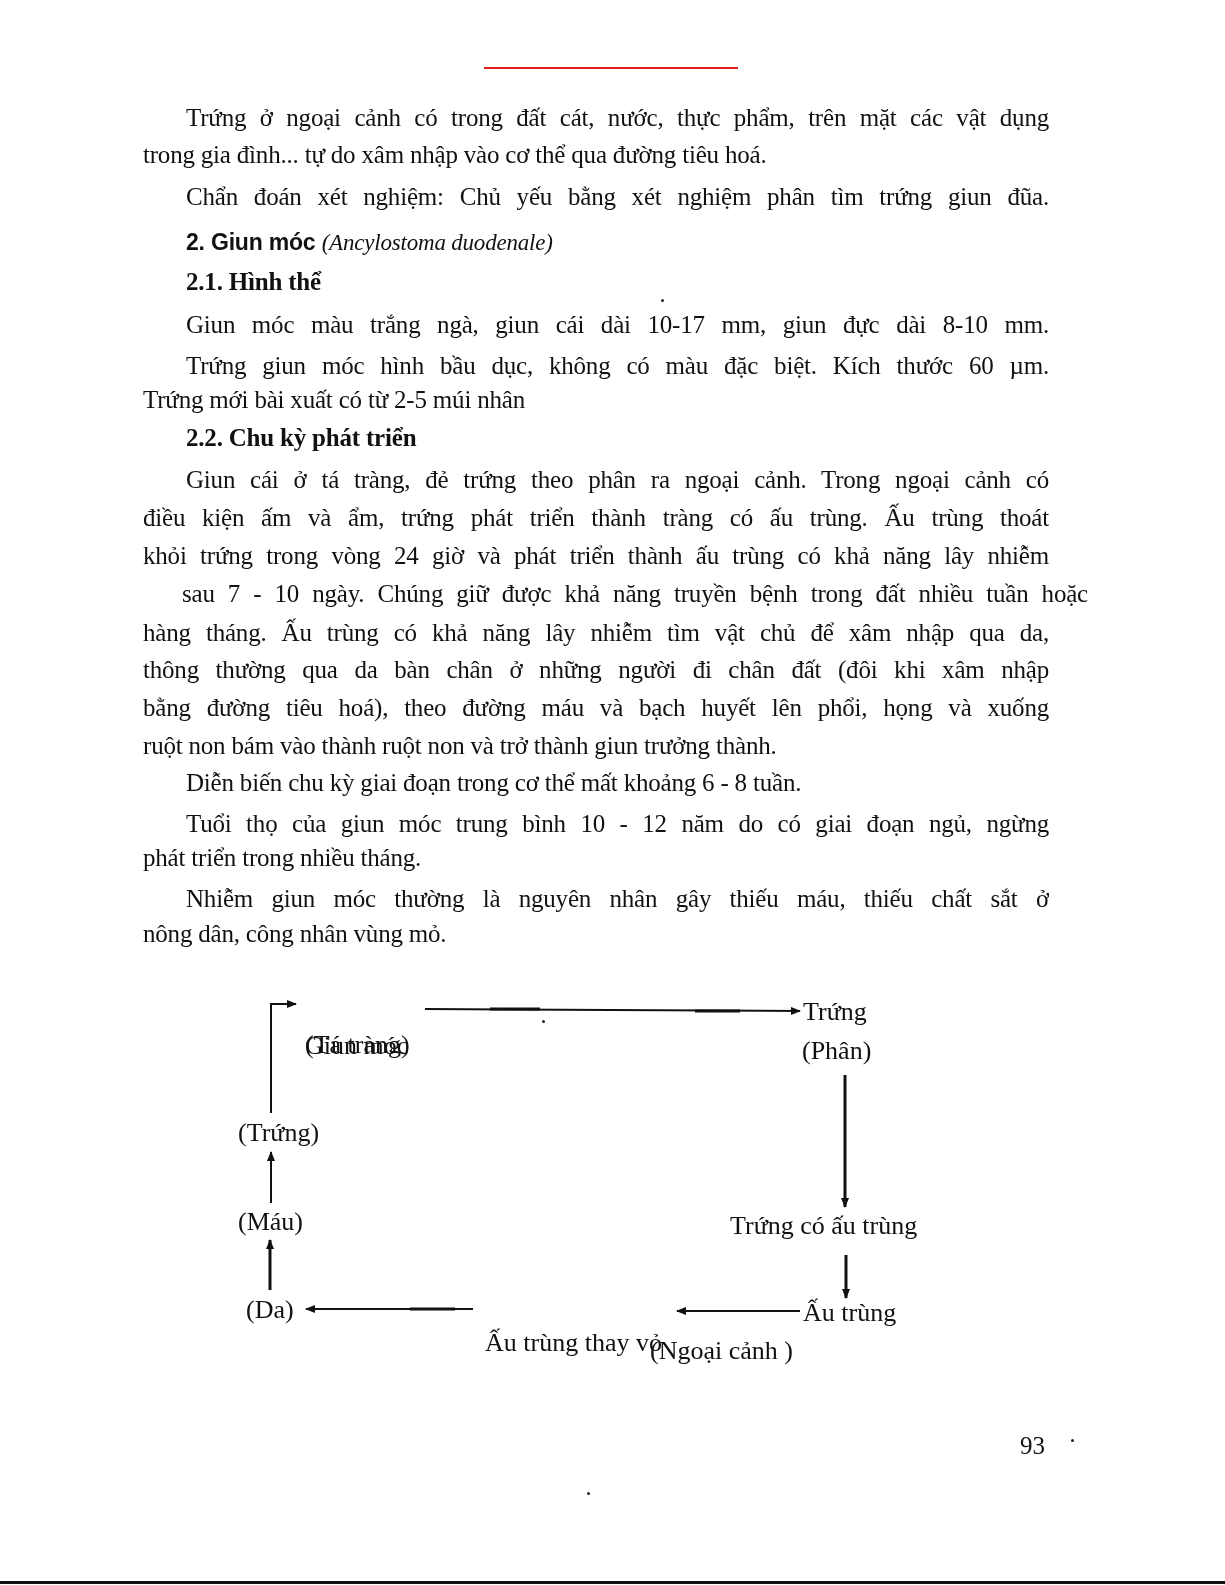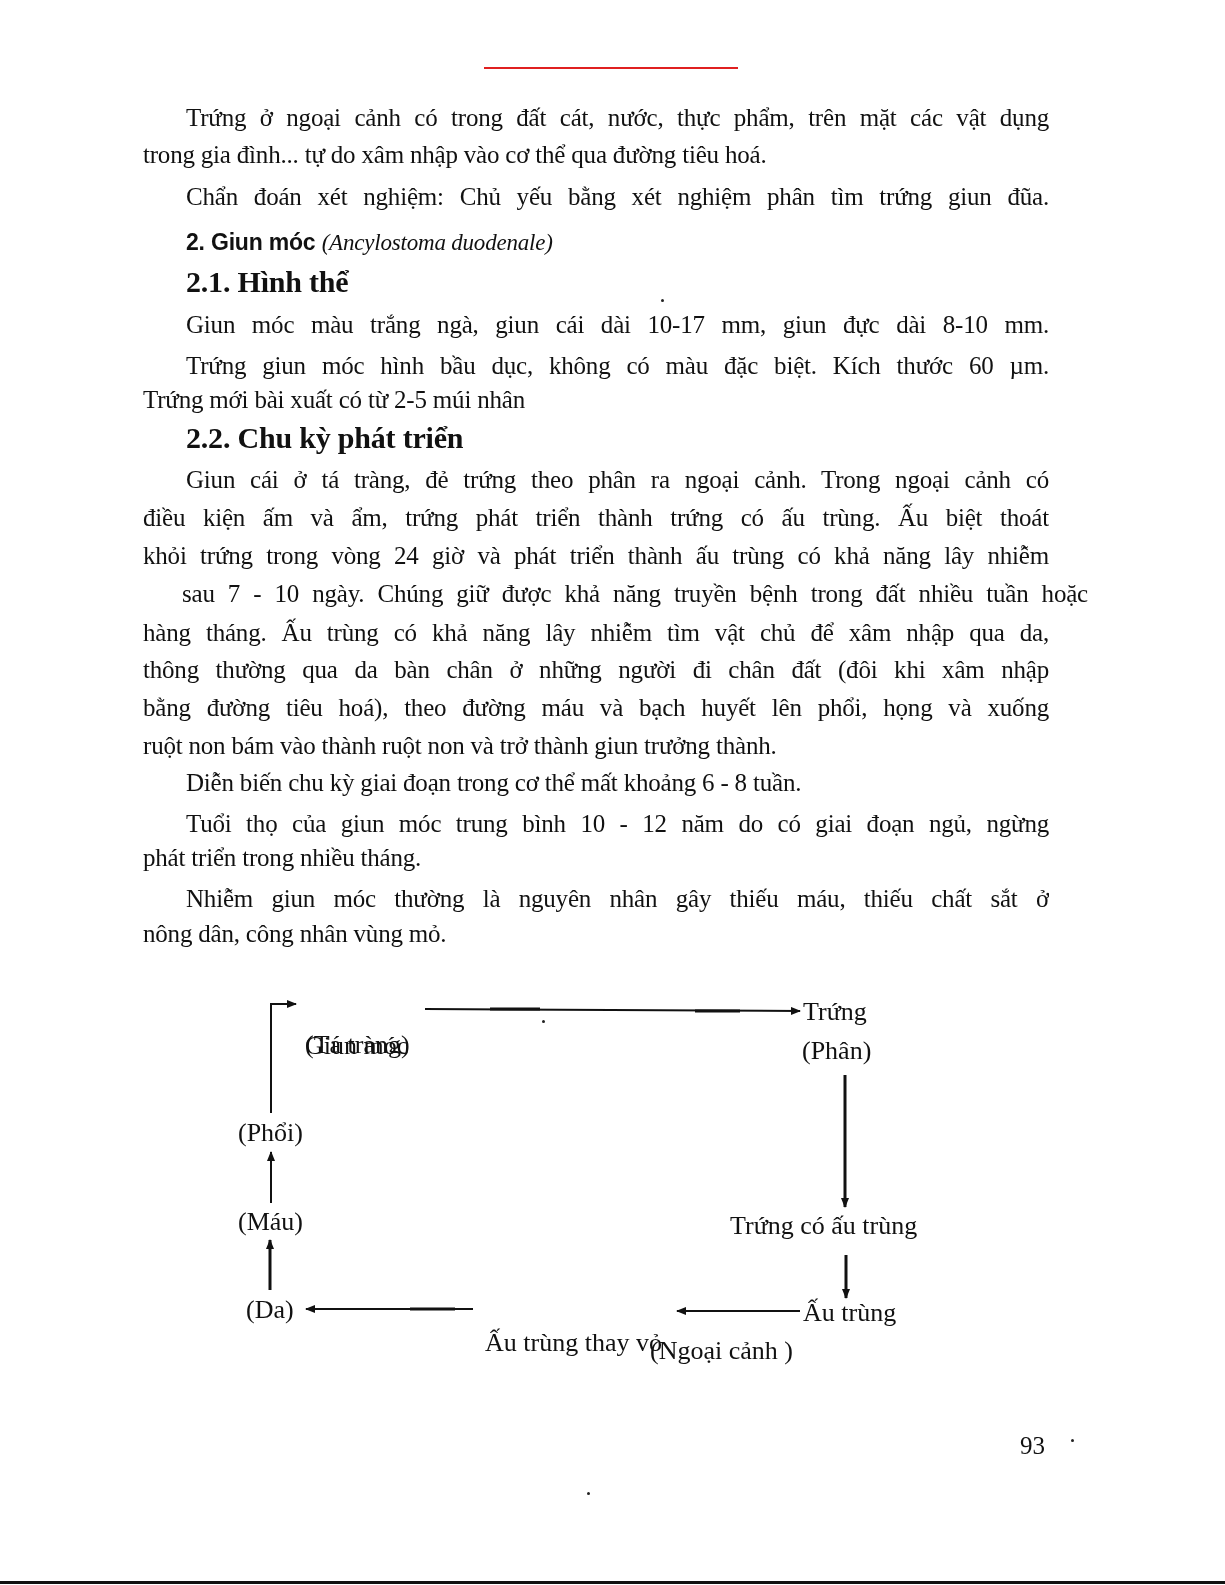--- a/index.html
+++ b/index.html
@@ -22,21 +22,21 @@
     letter-spacing: -0.2px;
   }
   .line.justify { text-align: justify; text-align-last: justify; white-space: normal; height: 36px; overflow: hidden; }
   .indent { padding-left: 43px; box-sizing: border-box; }
   .h-sans {
     font-family: "Liberation Sans", "DejaVu Sans", sans-serif; font-weight: bold; font-size: 23px;
   }
   .h-sans .latin {
     font-family: "Liberation Serif", serif; font-style: italic; font-weight: normal; font-size: 23px;
   }
-  .h-serif { font-weight: bold; font-size: 30px; }
+  .h-serif { font-weight: bold; font-size: 25px; }
   .page-number {
     position: absolute; left: 1020px; top: 1432px; font-size: 25px;
   }
   .dot { position: absolute; width: 3px; height: 3px; background: #222; border-radius: 50%; }
 
   
   .diagram { position: absolute; left: 0; top: 0; width: 1225px; height: 1585px; pointer-events: none; }
   .node {
     position: absolute; font-size: 26px; line-height: 30px; white-space: nowrap; color: #111;
   }
@@ -55,21 +55,21 @@
   <span class="latin">(Ancylostoma duodenale)</span>
 </div>
 
 <div class="line indent h-serif" style="top:264px;">2.1. Hình thể</div>
 <div class="line justify indent" style="top:307px;">Giun móc màu trắng ngà, giun cái dài 10-17 mm, giun đực dài 8-10  mm.</div>
 <div class="line justify indent" style="top:348px;">Trứng giun móc hình bầu dục, không có màu đặc biệt. Kích thước  60 µm.</div>
 <div class="line" style="top:382px;">Trứng mới bài xuất có từ 2-5 múi nhân</div>
 
 <div class="line indent h-serif" style="top:420px;">2.2. Chu kỳ phát triển</div>
 <div class="line justify indent" style="top:462px;">Giun cái ở tá tràng, đẻ trứng theo phân ra ngoại cảnh. Trong ngoại cảnh có</div>
-<div class="line justify" style="top:500px;">điều kiện ấm và ẩm, trứng phát triển thành trứng có ấu trùng. Ấu biệt thoát</div>
+<div class="line justify" style="top:500px;">điều kiện ấm và ẩm, trứng phát triển thành tràng có ấu trùng. Ấu trùng thoát</div>
 <div class="line justify" style="top:538px;">khỏi trứng trong vòng 24 giờ và phát triển thành ấu trùng có khả năng lây nhiễm</div>
 <div class="line justify" style="top:576px;margin-left:39px;">sau 7 - 10 ngày. Chúng giữ được khả năng truyền bệnh trong đất nhiều tuần hoặc</div>
 <div class="line justify" style="top:615px;">hàng tháng. Ấu trùng có khả năng lây nhiễm tìm vật chủ để xâm nhập qua da,</div>
 <div class="line justify" style="top:652px;">thông thường qua da bàn chân ở những người đi chân đất (đôi khi xâm nhập</div>
 <div class="line justify" style="top:690px;">bằng đường tiêu hoá), theo đường máu và bạch huyết lên phổi, họng và xuống</div>
 <div class="line" style="top:728px;">ruột non bám vào thành ruột non và trở thành giun trưởng thành.</div>
 <div class="line indent" style="top:765px;">Diễn biến chu kỳ giai đoạn trong cơ thể mất khoảng 6 - 8 tuần.</div>
 <div class="line justify indent" style="top:806px;">Tuổi thọ của giun móc trung bình 10 - 12 năm do có giai đoạn ngủ, ngừng</div>
 <div class="line" style="top:840px;">phát triển trong nhiều tháng.</div>
 <div class="line justify indent" style="top:881px;">Nhiễm giun móc thường là nguyên nhân gây thiếu máu, thiếu chất sắt ở</div>
@@ -99,21 +99,21 @@
 
   <line x1="271" y1="1203" x2="271" y2="1152" stroke="#111" stroke-width="2" marker-end="url(#ah)"></line>
 
   <polyline points="271,1113 271,1004 296,1004" fill="none" stroke="#111" stroke-width="2" marker-end="url(#ah)"></polyline>
 </svg>
 
 <div class="node" style="left:305px; top:991px;margin-top:40px;">Giun móc</div>
 <div class="node" style="left:305px; top:1030px;">(Tá tràng)</div>
 <div class="node" style="left:803px; top:997px;">Trứng</div>
 <div class="node" style="left:802px; top:1036px;text-align:right;">(Phân)</div>
-<div class="node" style="left:238px; top:1118px;">(Phổi)</div>
+<div class="node" style="left:238px; top:1118px;">(Trứng)</div>
 <div class="node" style="left:238px; top:1207px;">(Máu)</div>
 <div class="node" style="left:730px; top:1211px;">Trứng có ấu trùng</div>
 <div class="node" style="left:246px; top:1295px;">(Da)</div>
 <div class="node" style="left:485px; top:1296px;margin-top:32px;">Ấu trùng thay vỏ</div>
 <div class="node" style="left:803px; top:1298px;">Ấu trùng</div>
 <div class="node" style="left:650px; top:1336px;">(Ngoại cảnh )</div>
 
 <div class="page-number">93</div>
 
 <div class="dot" style="left:661px; top:299px;"></div>

